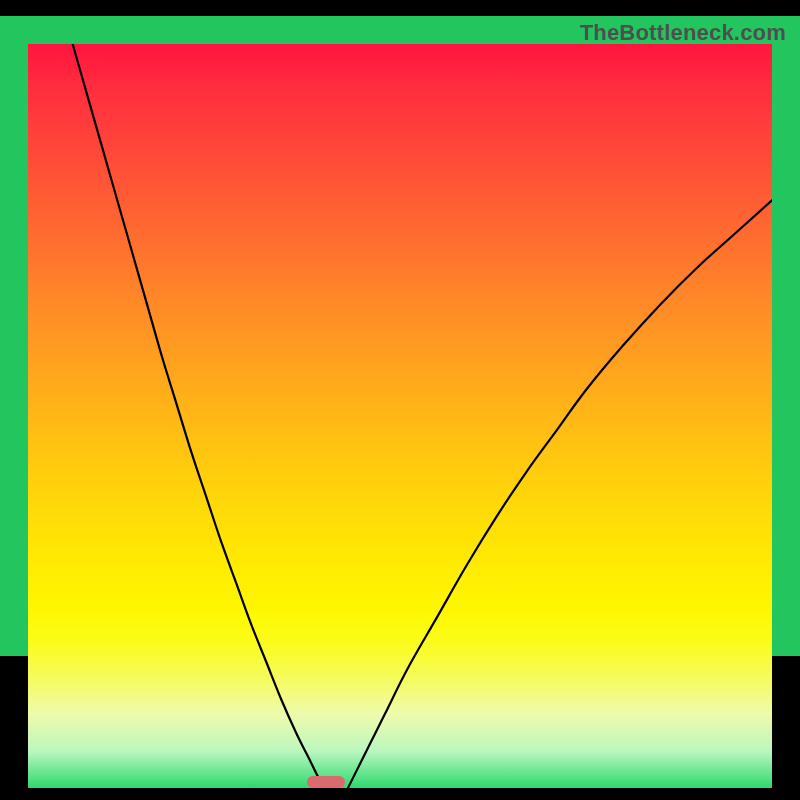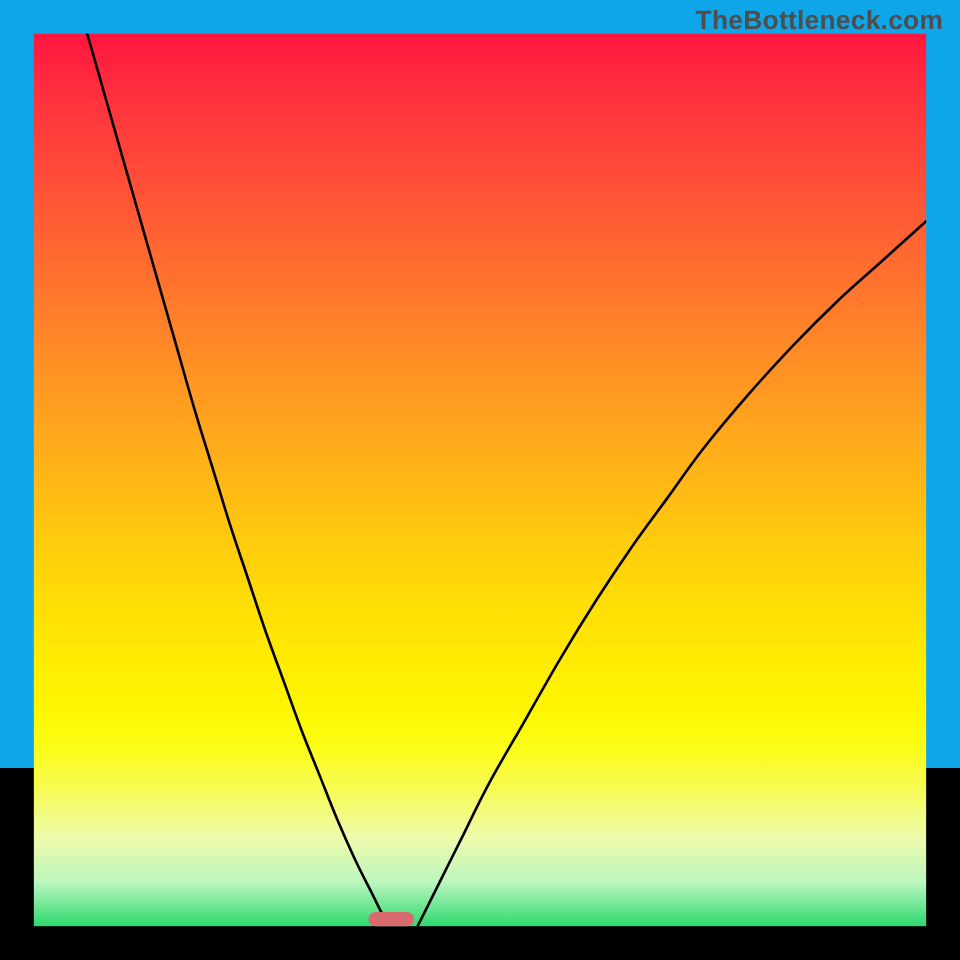--- a/index.html
+++ b/index.html
@@ -1,16 +1,16 @@
 <!DOCTYPE html>
 <html><head>
 <meta charset="utf-8">
 <style>
   html,body{margin:0;padding:0;width:800px;height:800px;overflow:hidden;background:#000;font-family:Arial,Helvetica,sans-serif}
-  .frame{position:absolute;left:0;top:0;width:800px;height:640px;background:#0ea5e9}
+  .frame{position:absolute;left:0;top:16px;width:800px;height:640px;background:#22c55e}
   .plot{position:absolute;left:28px;top:28px;width:744px;height:744px;overflow:hidden}
   .gradient{position:absolute;left:0;top:0;width:744px;height:744px;
     background:linear-gradient(to bottom,
       #ff153f 0%,
       #ff2e3e 6%,
       #ff4639 14%,
       #ff6033 22%,
       #ff7a2c 30%,
       #ff9324 38%,
       #ffab1b 46%,

